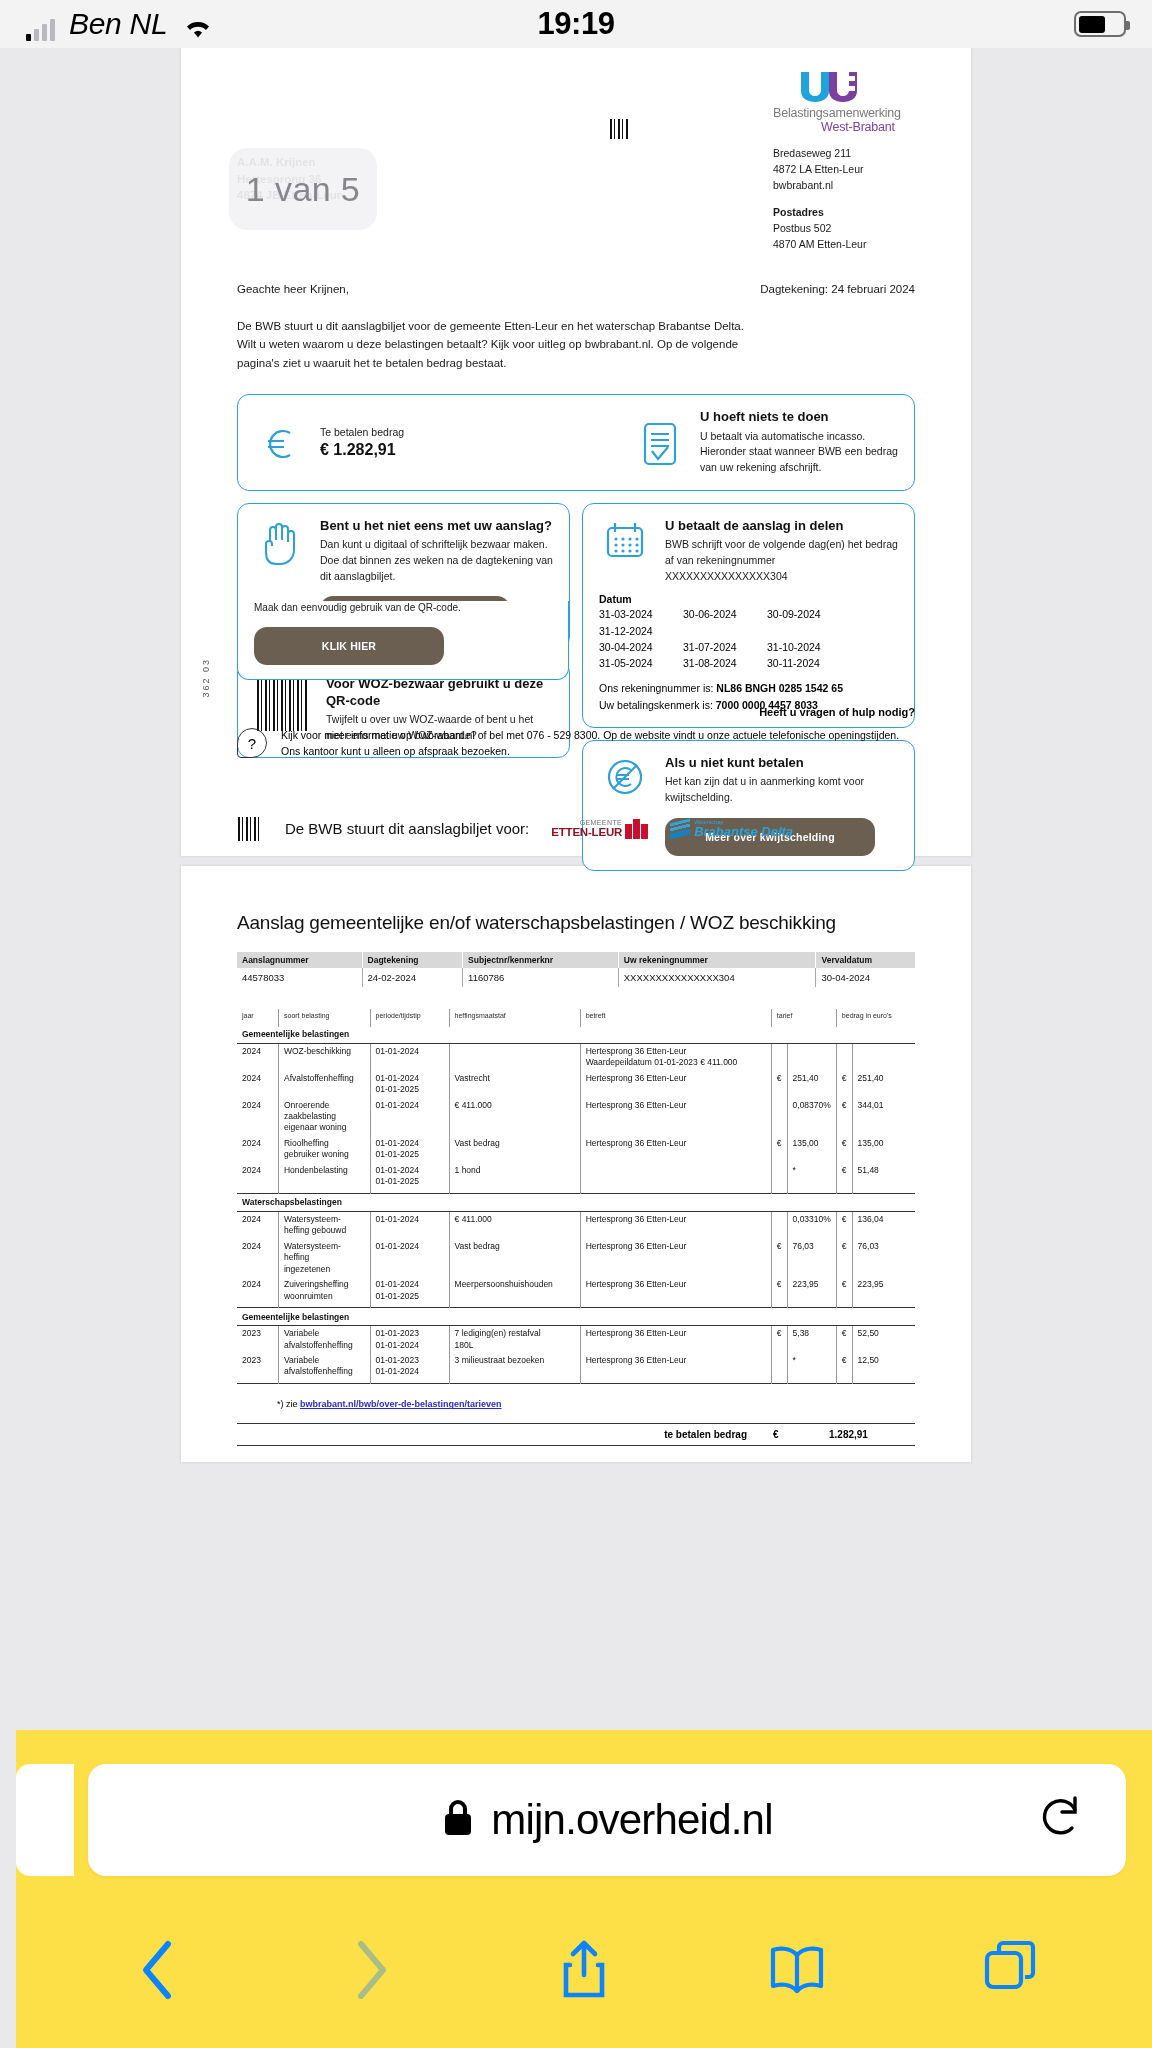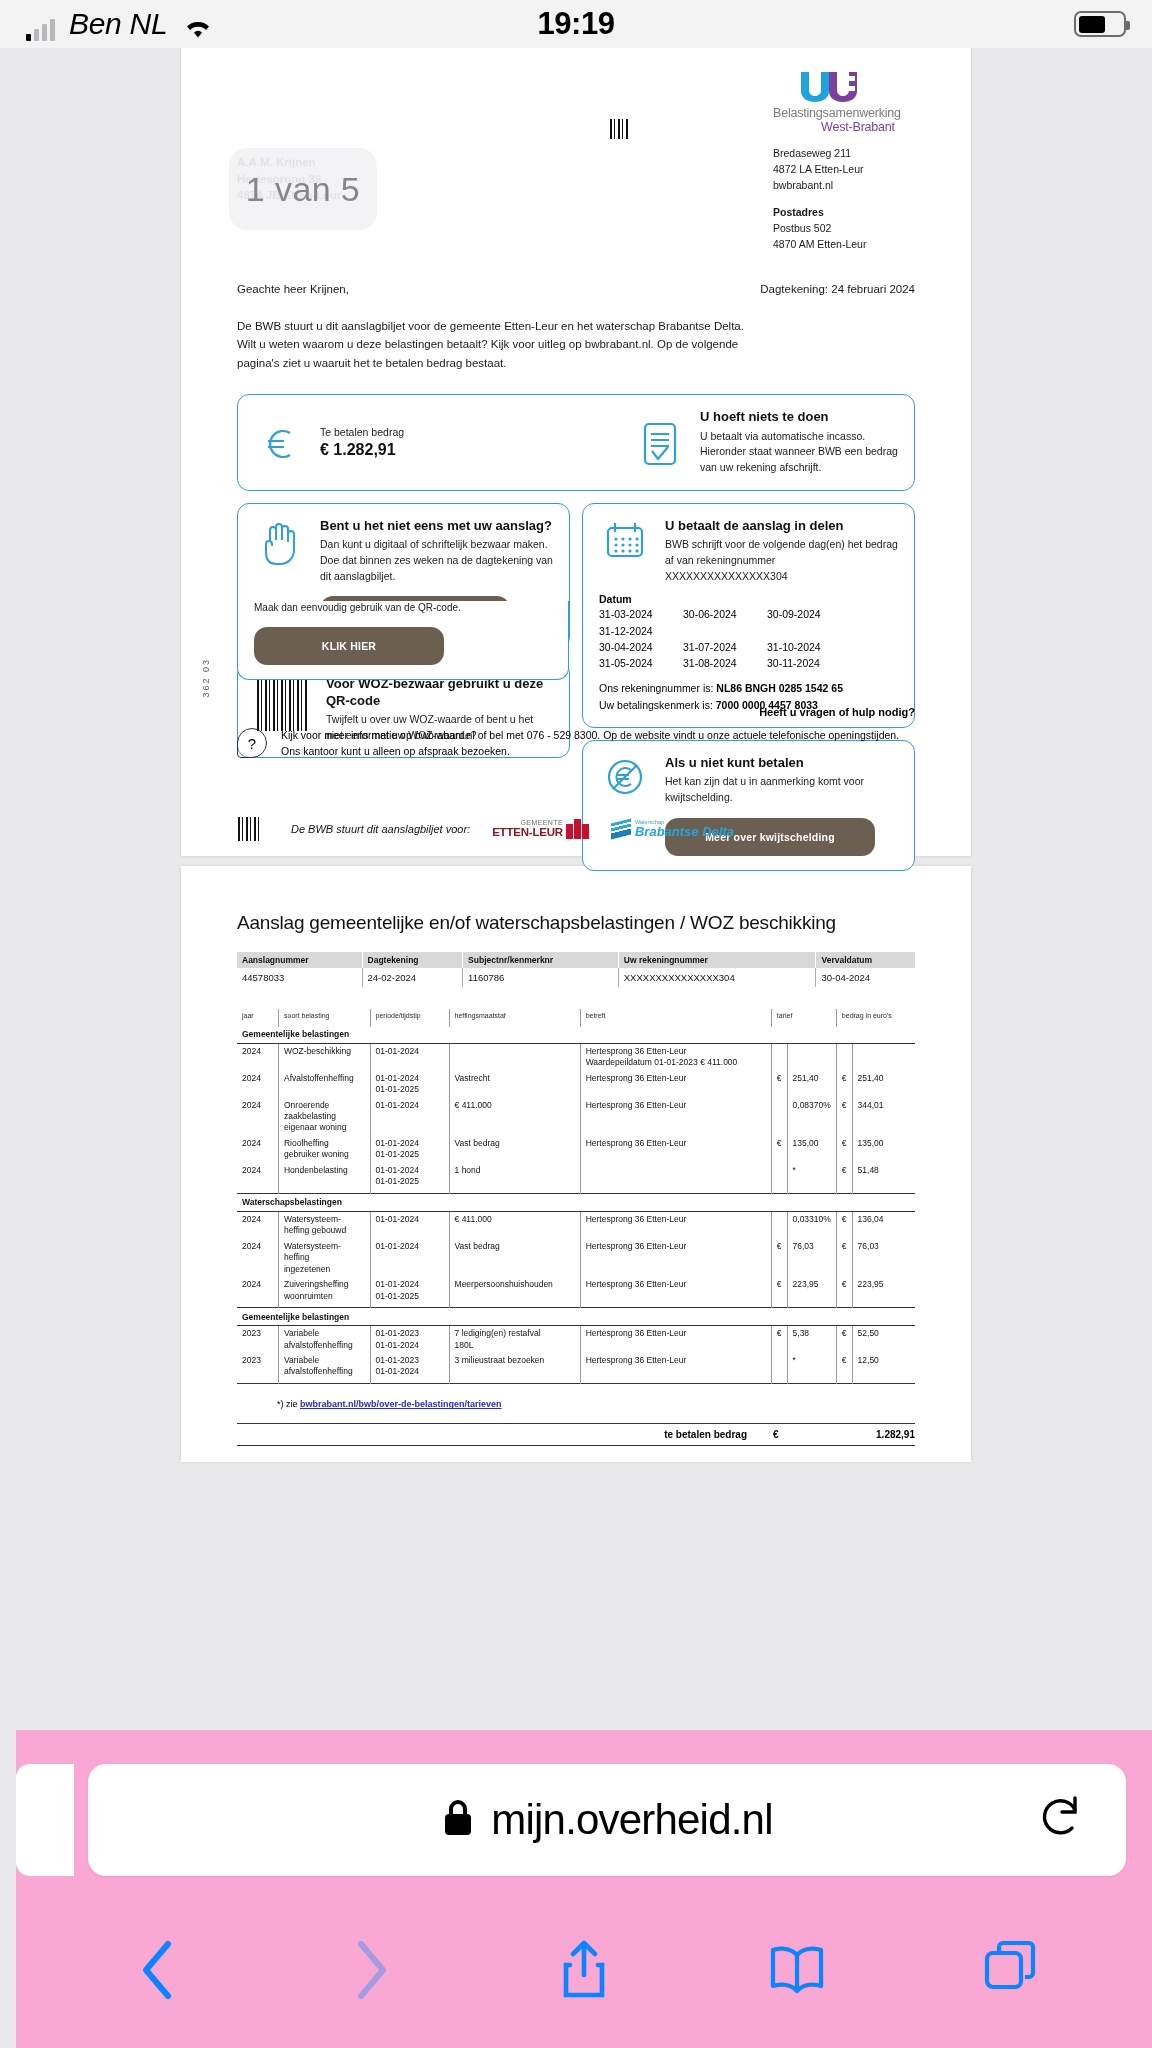--- a/index.html
+++ b/index.html
@@ -141,21 +141,21 @@
     font-size: 15px; flex: 0 0 auto; margin-top: 1px;
   }
 
   .vert-code {
     position: absolute; left: 20px; bottom: 158px;
     font-size: 9px; color: #555; letter-spacing: 2px;
     writing-mode: vertical-rl; transform: rotate(180deg);
   }
 
   .footer { display: flex; align-items: center; gap: 22px; padding: 56px 56px 0 56px; }
-  .footer-t { font-size: 11px; font-style: italic; color: #111; margin-left: 6px; }
+  .footer-t { font-size: 15px; color: #111; }
   .logo-el { display: flex; align-items: center; gap: 3px; }
   .logo-el .g { font-size: 7px; color:#6d6d6d; letter-spacing:.4px;}
   .logo-el .n { font-size: 11.5px; font-weight: 800; color:#8a1526; letter-spacing:-.2px;}
   .bridge { display:flex; align-items:flex-end; gap:1px; height: 20px;}
   .bridge i { width:7px; background:#c8102e; display:block; position:relative;}
   .bridge i:nth-child(1){height:15px}
   .bridge i:nth-child(2){height:20px}
   .bridge i:nth-child(3){height:15px}
   .bd { display:flex; align-items:center; gap:4px; }
   .bd-wave { width: 20px; height: 16px; background:
@@ -201,26 +201,26 @@
   .cur { width: 12px; }
   .note { font-size: 9px; padding: 14px 0 4px 40px; }
   .note a { color: #2b2bc9; font-weight: 700; }
   .total {
     display: flex; align-items: center; justify-content: flex-end;
     border-top: 1.4px solid #333; border-bottom: 1.4px solid #333;
     margin-top: 10px; padding: 5px 0; font-size: 10px; font-weight: 700;
   }
   .total .lbl { margin-right: 26px; }
   .total .eur { width: 56px; }
-  .total .v { width: 86px; text-align: right; }
+  .total .v { width: 86px; }
 
   
   .bottom {
     position: absolute; left: 16px; right: 0; bottom: 0; height: 318px;
-    background: #f9a8d4; z-index: 25;
+    background: #fde047; z-index: 25;
   }
   .urlrow { display: flex; align-items: center; height: 180px; padding: 0 26px; gap: 14px; }
   .tabstub {
     width: 58px; height: 112px; background: #fff; border-radius: 14px 0 0 14px;
     margin-left: -26px;
   }
   .urlbar {
     flex: 1; height: 112px; background: #fff; border-radius: 18px;
     display: flex; align-items: center; justify-content: center; position: relative;
     box-shadow: 0 1px 3px rgba(0,0,0,.07);

